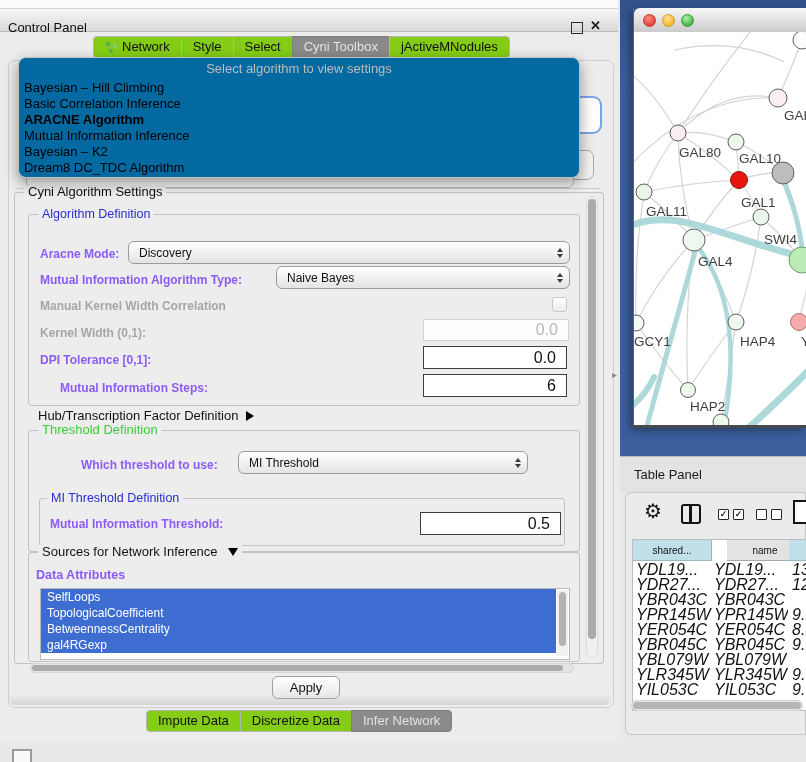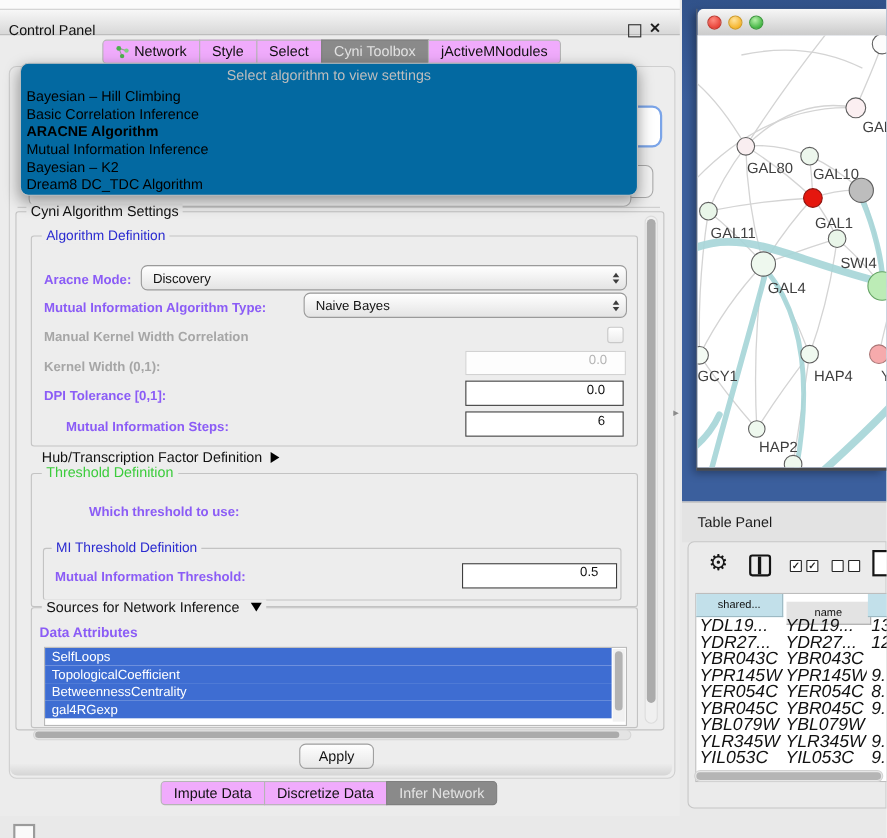--- a/index.html
+++ b/index.html
@@ -12,21 +12,21 @@
   .cp-topstrip{left:0;top:0;width:618px;height:8px;background:#fbfbfb;}
   .cp-titlebar{left:0;top:8px;width:618px;height:22px;
     background:linear-gradient(#f7f7f7,#d8d8d8);
     border-top:1px solid #d2d2d2;border-bottom:1px solid #b9b9b9;}
   .cp-title{left:8px;top:11px;font-size:13px;color:#101010;}
   .float-btn{left:571px;top:13px;width:10px;height:10px;border:1.5px solid #2e2e2e;background:transparent;}
   .close-btn{left:590px;top:9px;font-size:13px;font-weight:bold;color:#1c1c1c;}
 
   
   .tabbar{left:93px;top:36px;height:22px;display:flex;}
-  .tab{height:20px;line-height:20px;padding:0 11px;font-size:13px;background:#f0abfc;
+  .tab{height:20px;line-height:20px;padding:0 11px;font-size:13px;background:#84cc16;
        border:1px solid #b5b5b5;margin-left:-1px;display:flex;align-items:center;gap:4px;}
   .tab:first-child{border-radius:4px 0 0 4px;margin-left:0;}
   .tab:last-child{border-radius:0 4px 4px 0;}
   .tab.selected{background:#8a8a8a;color:#e3e3e3;border-color:#7f7f7f;}
 
   .cp-body{left:8px;top:60px;width:604px;height:646px;background:#ededed;
            border:1px solid #cfcfcf;border-radius:7px;}
   .body-bottom{left:9px;top:694px;width:602px;height:11px;border-radius:0 0 7px 7px;
            background:linear-gradient(rgba(0,0,0,0),#d5d5d5);}
 
@@ -55,22 +55,22 @@
   .lab{font-size:12px;font-weight:bold;color:#8b5cf6;z-index:7;}
   .lab.dis{color:#a6a6a6;}
 
   .combo{border:1px solid #9a9a9a;border-radius:6px;background:linear-gradient(#ffffff,#e4e4e4);
          display:flex;align-items:center;z-index:7;box-sizing:border-box;}
   .combo .val{flex:1;font-size:12px;padding-left:10px;color:#111;}
   .stepper{width:18px;display:flex;flex-direction:column;align-items:center;gap:2px;}
   .tri-up{width:0;height:0;border-left:3.5px solid transparent;border-right:3.5px solid transparent;border-bottom:4px solid #3c3c3c;}
   .tri-dn{width:0;height:0;border-left:3.5px solid transparent;border-right:3.5px solid transparent;border-top:4px solid #3c3c3c;}
 
-  .field{background:#fff;font-size:12px;display:flex;justify-content:flex-end;
-         padding:0 16px;z-index:7;box-sizing:border-box;border:1px solid #c9c9c9;}
+  .field{background:#fff;font-size:16px;display:flex;align-items:center;justify-content:flex-end;
+         padding:0 10px;z-index:7;box-sizing:border-box;border:1px solid #c9c9c9;}
   .field.active{border:1.5px solid #3e3e3e;}
   .field.dis{color:#b5b5b5;border-color:#d2d2d2;background:#fdfdfd;}
 
   .checkbox{width:13px;height:13px;border:1px solid #c9c9c9;border-radius:3px;
             background:linear-gradient(#fff,#ececec);z-index:7;}
 
   .disclosure{font-size:13px;color:#121212;z-index:7;display:flex;align-items:center;gap:8px;}
   .arrow-right{width:0;height:0;border-top:5.5px solid transparent;border-bottom:5.5px solid transparent;border-left:8px solid #000;}
   .arrow-down{width:0;height:0;border-left:5.5px solid transparent;border-right:5.5px solid transparent;border-top:8px solid #000;margin-left:2px;}
 
@@ -226,20 +226,27 @@
 
     <div class="abs disclosure" style="left:38px;top:408px;">
       <span>Hub/Transcription Factor Definition</span>
       <span class="arrow-right"></span>
     </div>
 
     <div class="abs fieldset" style="left:28px;top:430px;width:550px;height:120px;"></div>
     <span class="abs legend green" style="left:38px;top:423px;">Threshold Definition</span>
 
     <span class="abs lab" style="left:81px;top:458px;">Which threshold to use:</span>
+    <div class="abs combo" style="left:238px;top:451px;width:290px;height:23px;">
+      <span class="val">MI Threshold</span>
+      <span class="stepper">
+          <span class="tri-up"></span>
+          <span class="tri-dn"></span>
+        </span>
+    </div>
 
     <div class="abs fieldset" style="left:39px;top:498px;width:524px;height:46px;"></div>
     <span class="abs legend blue" style="left:47px;top:491px;">MI Threshold Definition</span>
     <span class="abs lab" style="left:50px;top:517px;">Mutual Information Threshold:</span>
     <div class="abs field active" style="left:420px;top:512px;width:141px;height:23px;">
       <span>0.5</span>
     </div>
 
     <div class="abs fieldset" style="left:28px;top:552px;width:550px;height:108px;"></div>
     <div class="abs legend disclosure" style="left:38px;top:545px;">
@@ -386,21 +393,21 @@
         <span class="cb">✓</span>
       </span>
     <span class="abs cb-group" style="left:130px;top:16px;">
         <span class="cb"></span>
         <span class="cb"></span>
       </span>
     <span class="abs page-icon"></span>
 
     <div class="abs tp-table">
       <div class="abs th blue" style="left:0;width:79px;">shared...</div>
-      <div class="abs th gray" style="left:82px;width:77px;margin-top:7px;">name</div>
+      <div class="abs th gray" style="left:94px;width:77px;">name</div>
       <div class="abs th blue" style="left:156px;width:18px;border-right:none;"></div>
 
       <div class="abs tr" style="top:22px;">
           <span class="td c1">YDL19...</span>
           <span class="td c2">YDL19...</span>
           <span class="td c3">13</span>
         </div>
       <div class="abs tr" style="top:37px;">
           <span class="td c1">YDR27...</span>
           <span class="td c2">YDR27...</span>

